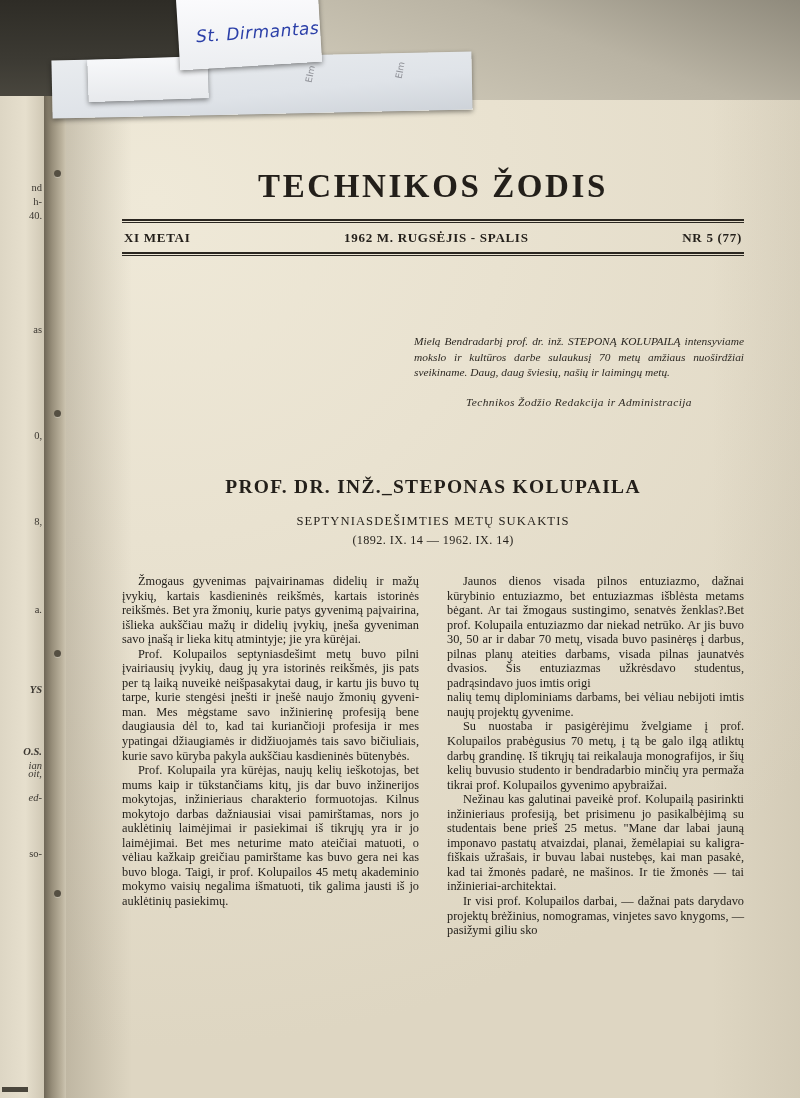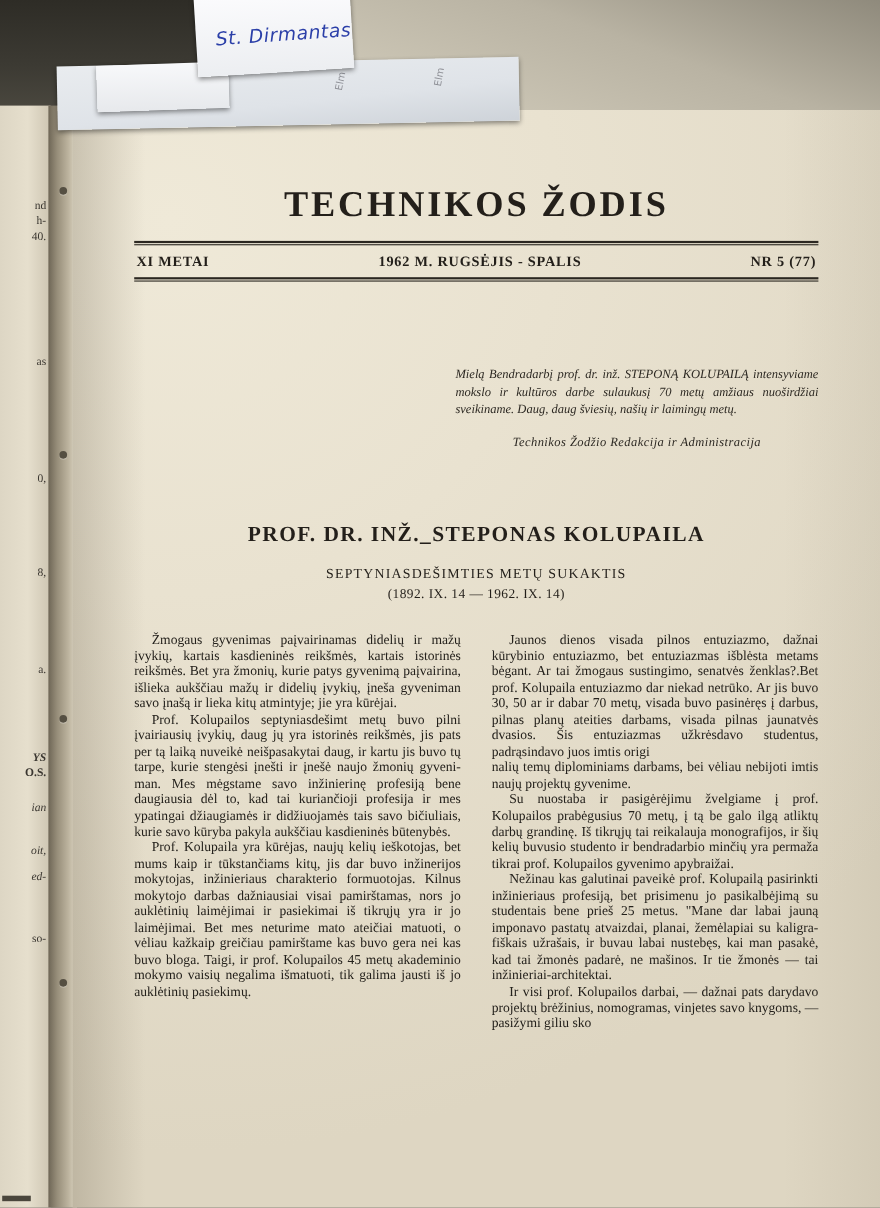--- a/index.html
+++ b/index.html
@@ -228,22 +228,22 @@
 
   <div class="left-page">
     <div class="left-page-frag" style="top:86px">nd</div>
     <div class="left-page-frag" style="top:100px">h-</div>
     <div class="left-page-frag" style="top:114px">40.</div>
     <div class="left-page-frag" style="top:228px">as</div>
     <div class="left-page-frag" style="top:334px">0,</div>
     <div class="left-page-frag" style="top:420px">8,</div>
     <div class="left-page-frag" style="top:508px">a.</div>
     <div class="left-page-frag" style="top:588px;font-style:italic;font-weight:700">YS</div>
-    <div class="left-page-frag" style="top:601px;font-weight:700">O.S.</div>
-    <div class="left-page-frag" style="top:633px;font-style:italic">ian</div>
+    <div class="left-page-frag" style="top:650px;font-style:italic;font-weight:700">O.S.</div>
+    <div class="left-page-frag" style="top:664px;font-style:italic">ian</div>
     <div class="left-page-frag" style="top:672px;font-style:italic">oit,</div>
     <div class="left-page-frag" style="top:696px;font-style:italic">ed-</div>
     <div class="left-page-frag" style="top:752px;">so-</div>
     <div class="bottom-mark"></div>
   </div>
 
   <div class="spine"></div>
   <div class="spine-holes">
     <div class="spine-hole" style="top:60px"></div>
     <div class="spine-hole" style="top:300px"></div>

